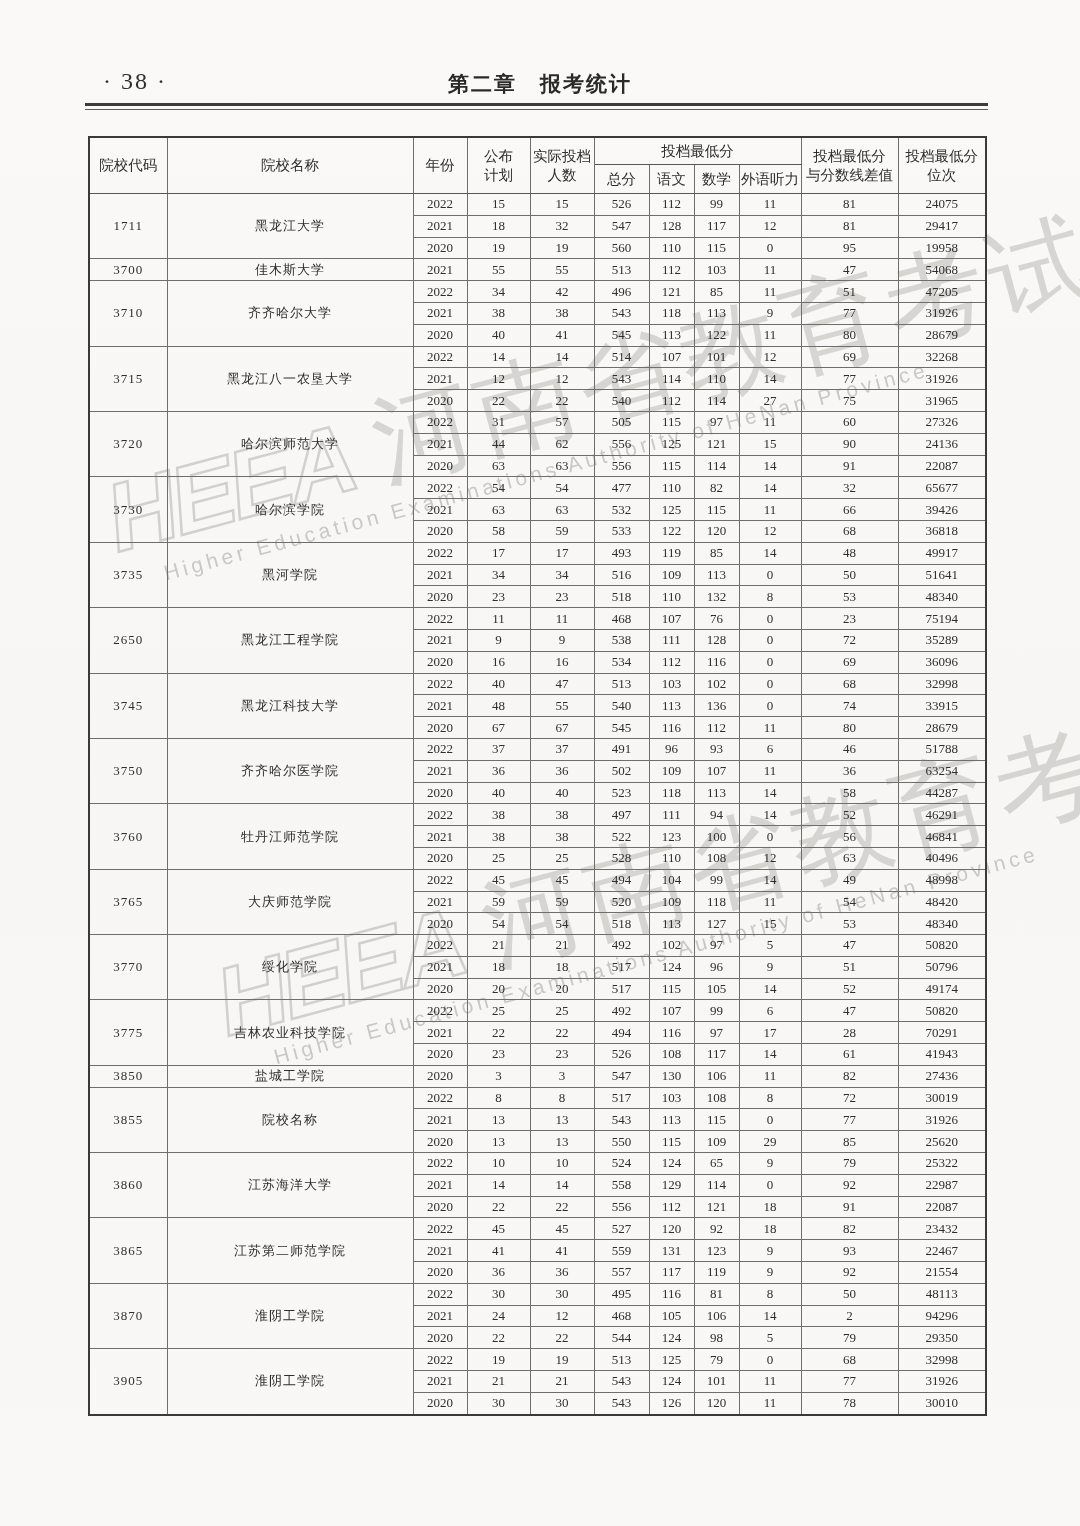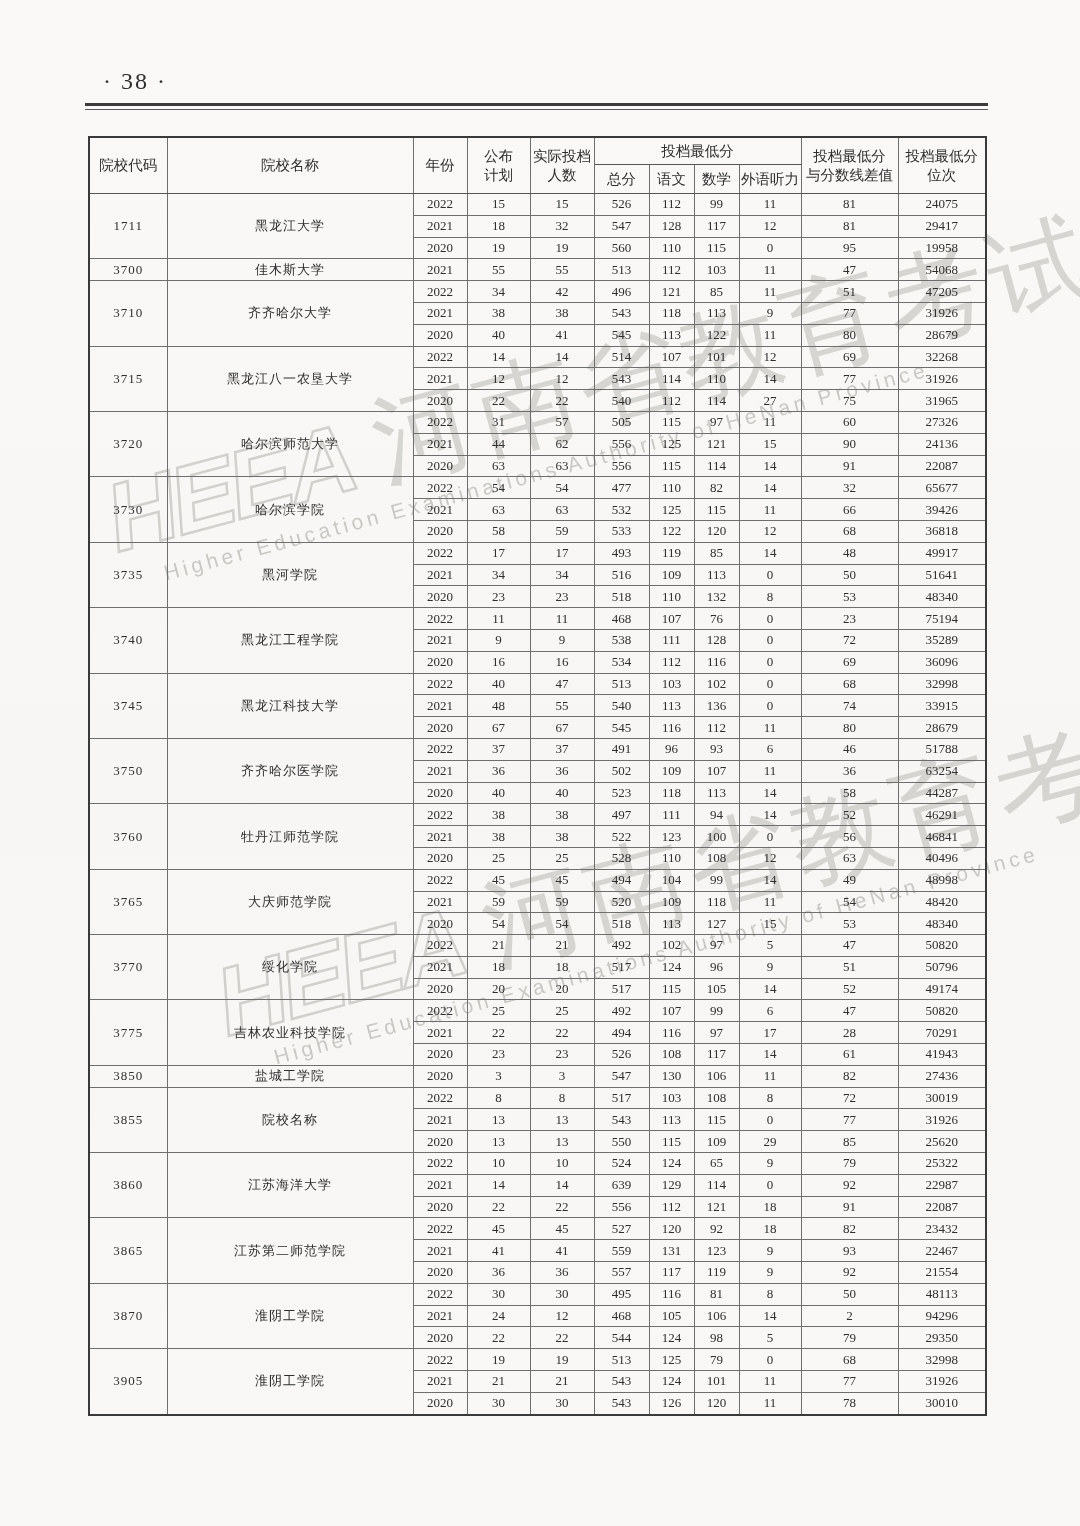--- a/index.html
+++ b/index.html
@@ -90,20 +90,21 @@
   td.col-name { text-align: left; padding-left: 13px; letter-spacing: 1px; }
   td.col-code { letter-spacing: 1px; }
   tr.group-first td { border-top: 1.5px solid #474747; }
 </style>
 </head>
 <body>
 
 <div class="page">
 
   <span class="page-number">· 38 ·</span>
+  <span class="chapter-title">第二章　报考统计</span>
   <div class="rule-thick"></div>
   <div class="rule-thin"></div>
 
   <div class="watermark" style="left:112px; top:468px;">
     <div class="wm-row">
       <span class="wm-logo">HEEA</span>
       <span class="wm-cn">河南省教育考试院</span>
     </div>
     <div class="wm-en">Higher Education Examinations Authority of HeNan Province</div>
   </div>
@@ -370,21 +371,21 @@
           <td>23</td>
           <td>23</td>
           <td>518</td>
           <td>110</td>
           <td>132</td>
           <td>8</td>
           <td>53</td>
           <td>48340</td>
         </tr>
         <tr class="group-first">
-          <td rowspan="3" class="col-code">3740</td>
+          <td rowspan="3" class="col-code">2650</td>
           <td rowspan="3" class="col-name">黑龙江工程学院</td>
           <td>2022</td>
           <td>11</td>
           <td>11</td>
           <td>468</td>
           <td>107</td>
           <td>76</td>
           <td>0</td>
           <td>23</td>
           <td>75194</td>
@@ -679,21 +680,21 @@
           <td>124</td>
           <td>65</td>
           <td>9</td>
           <td>79</td>
           <td>25322</td>
         </tr>
         <tr>
           <td>2021</td>
           <td>14</td>
           <td>14</td>
-          <td>639</td>
+          <td>558</td>
           <td>129</td>
           <td>114</td>
           <td>0</td>
           <td>92</td>
           <td>22987</td>
         </tr>
         <tr>
           <td>2020</td>
           <td>22</td>
           <td>22</td>

